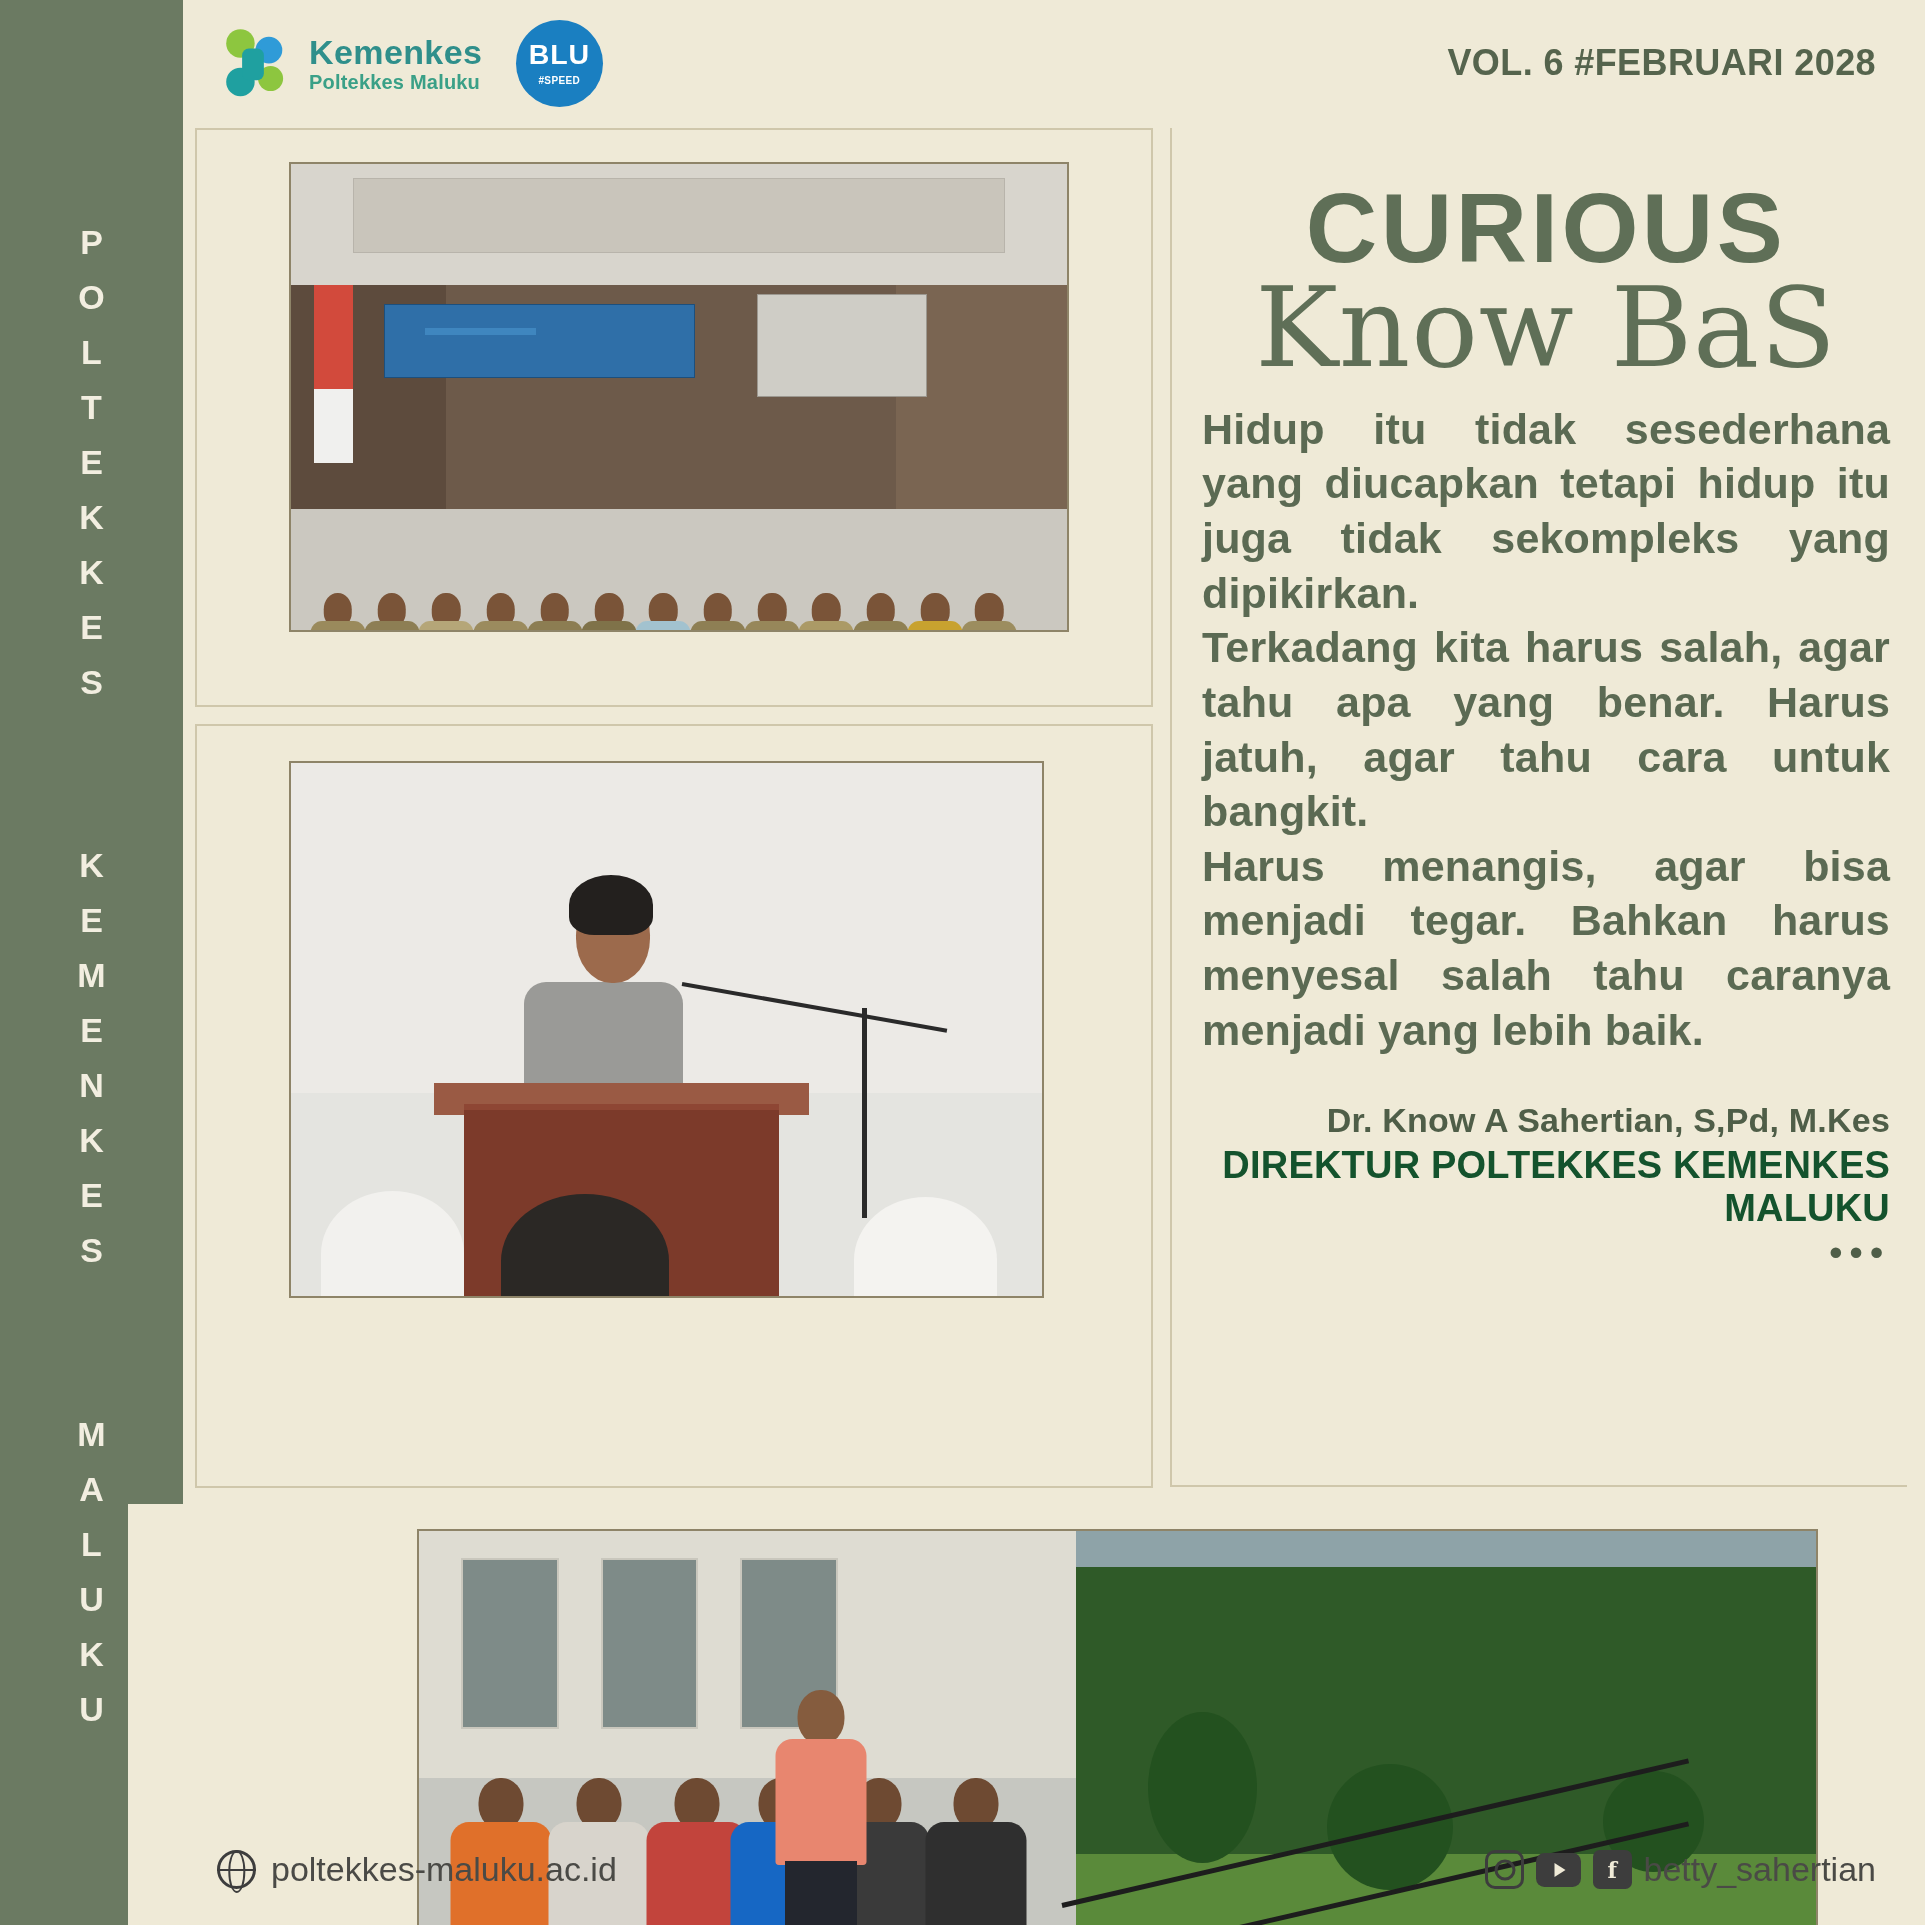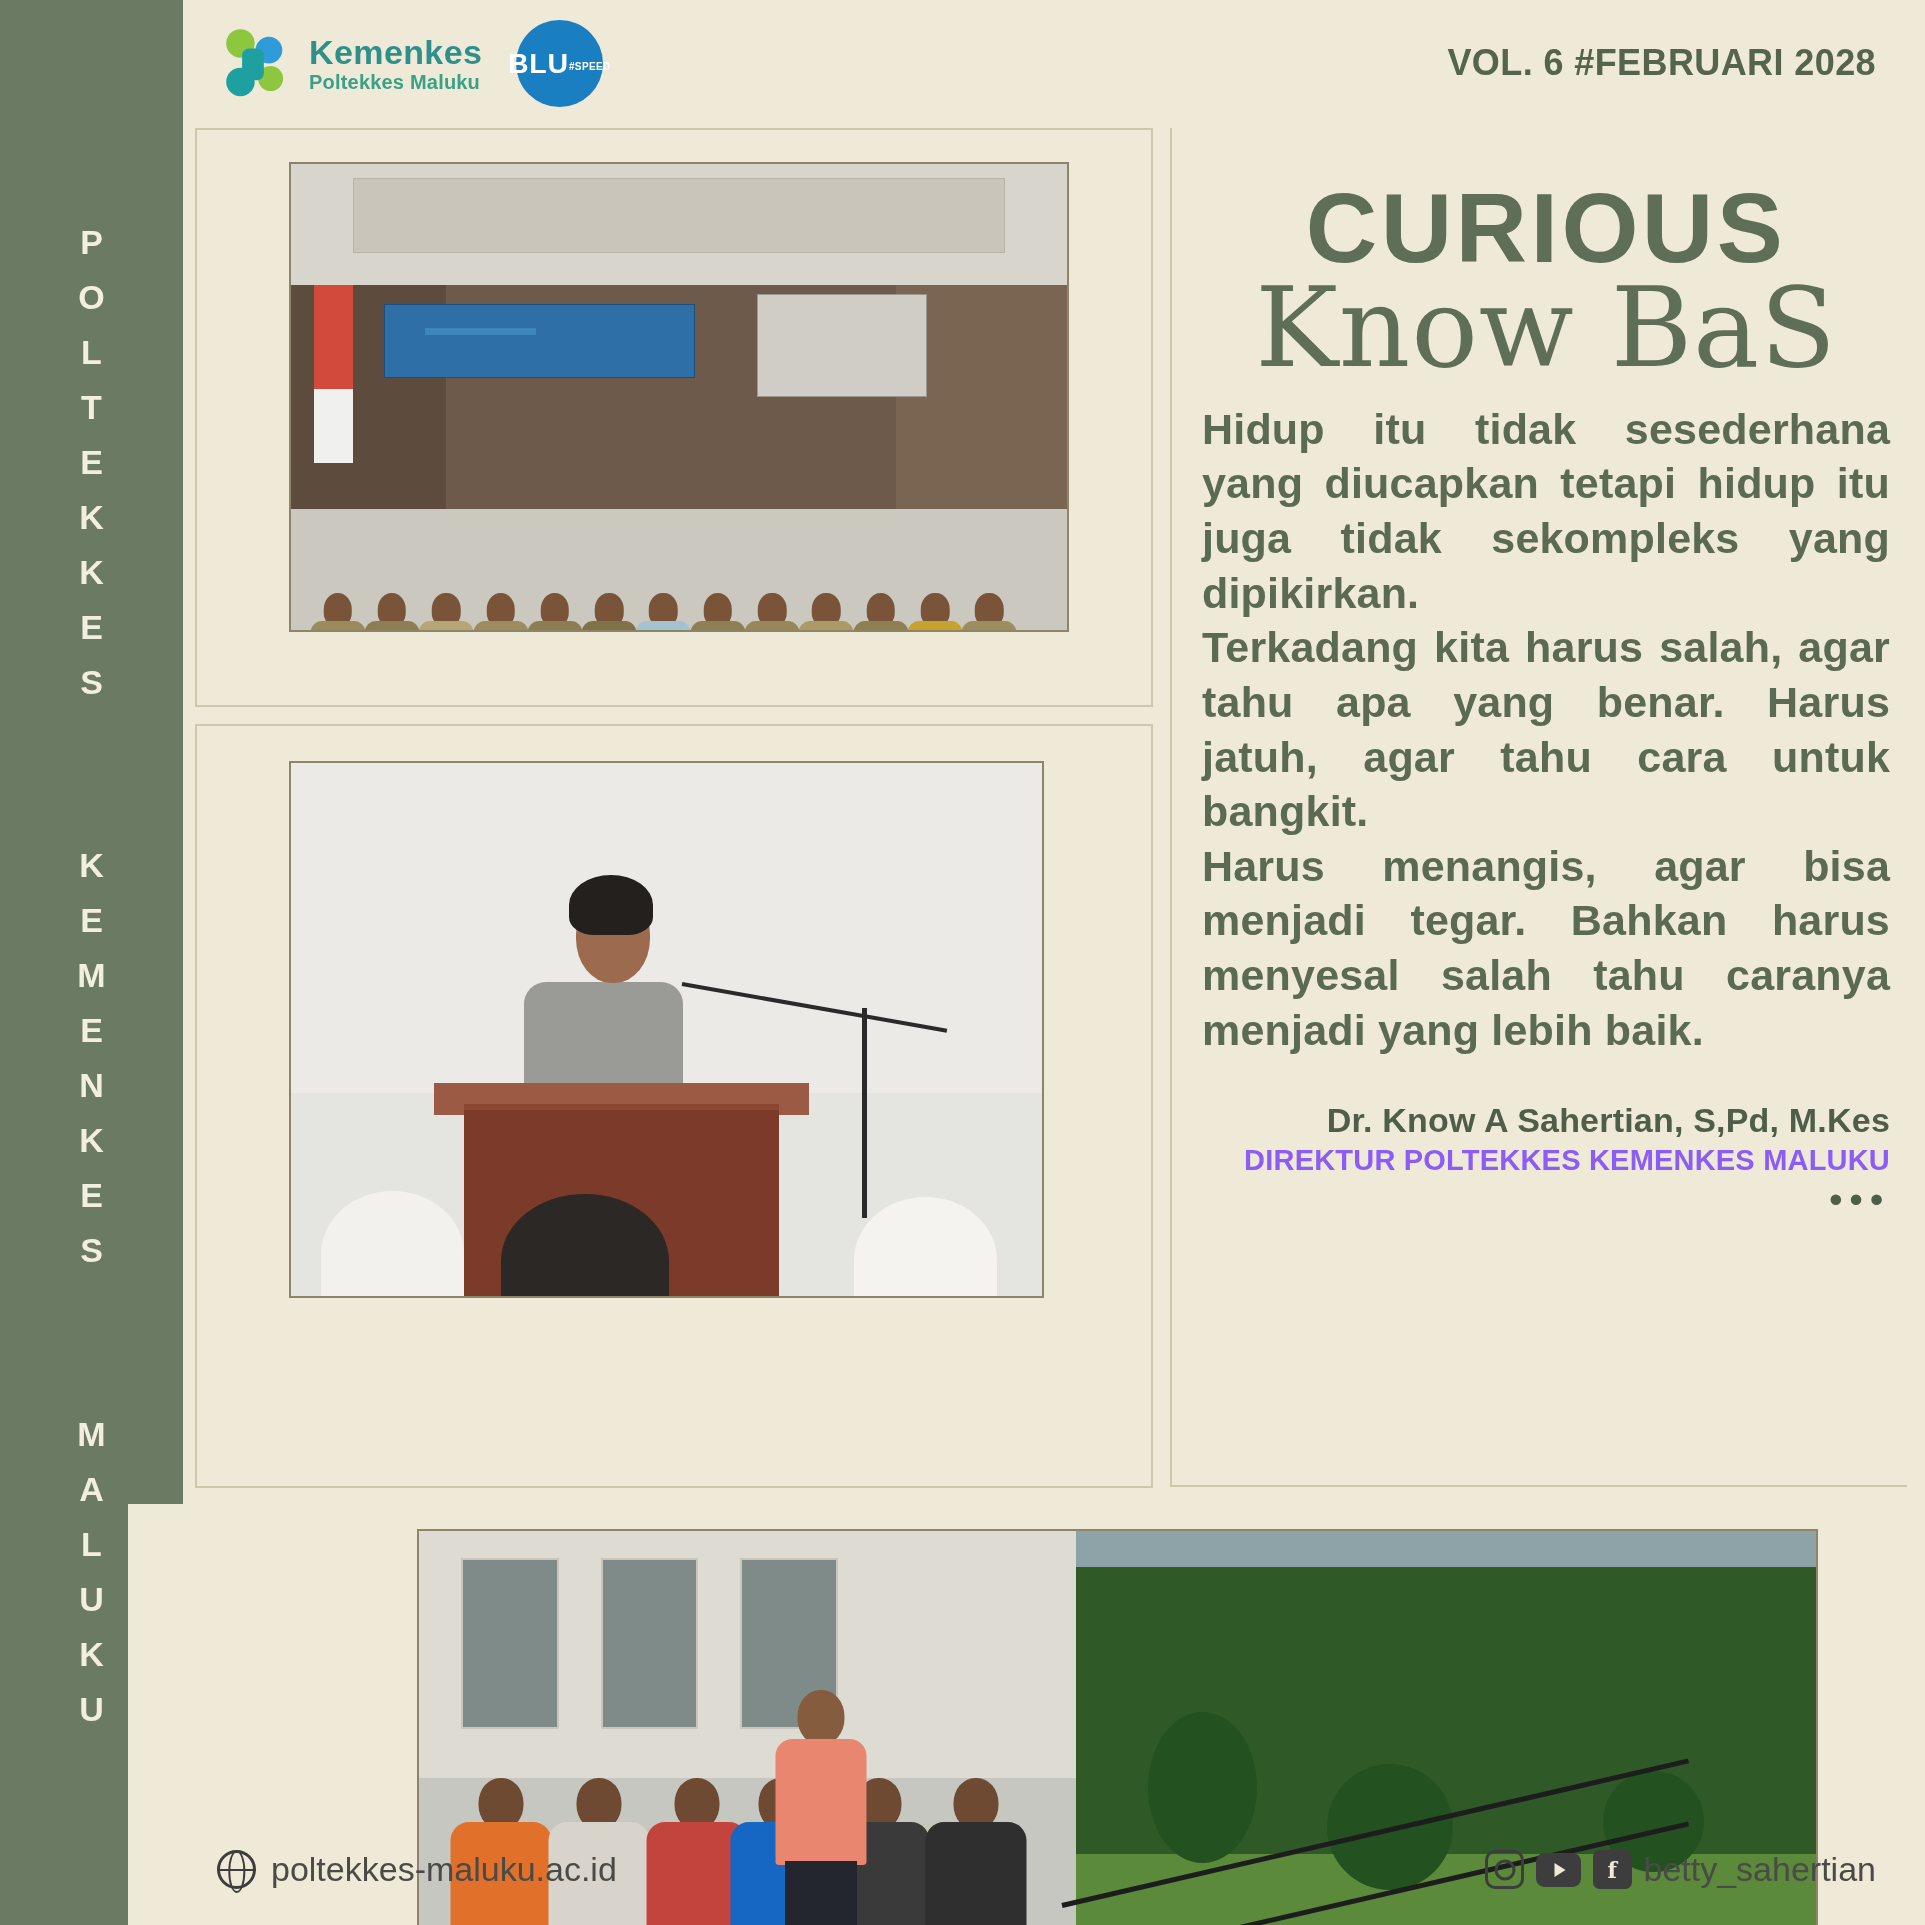--- a/index.html
+++ b/index.html
@@ -64,21 +64,21 @@
     font-size: 34px; font-weight: 700; color: #2f8f8b; letter-spacing: 0.4px;
   }
   .logo-text .l2 {
     font-size: 20px; font-weight: 700; color: #3aa087; letter-spacing: 0.2px;
   }
   .blu-badge {
     margin-left: 18.5px;
     width: 87px; height: 87px;
     border-radius: 50%;
     background: #1a7fc1;
-    display: flex; flex-direction: row;
+    display: flex; flex-direction: column;
     align-items: center; justify-content: center;
     color: #fff;
   }
   .blu-badge .b1 { font-size: 28.5px; font-weight: 700; letter-spacing: 0.8px; line-height: 1; }
   .blu-badge .b2 { font-size: 10px; font-weight: 700; letter-spacing: 0.4px; margin-top: 7px; }
   .vol-label {
     margin-left: auto;
     font-size: 36px;
     font-weight: 700;
     color: #55644d;
@@ -218,21 +218,21 @@
   }
   .quote p { margin: 0; }
   .attrib {
     margin-top: 44px;
     text-align: right;
   }
   .attrib .name {
     font-size: 34px; font-weight: 700; color: #4f5e48; letter-spacing:0.2px;
   }
   .attrib .role {
-    font-size: 29px; font-weight: 700; color: #8b5cf6; letter-spacing:0.2px; margin-top: 3.4px;
+    font-size: 38px; font-weight: 700; color: #14532d; letter-spacing:0.2px; margin-top: 3.4px;
   }
   .dots {
     margin-top: 11.7px;
     font-size: 39px;
     color: #4f5e48;
     letter-spacing: 6.7px;
     line-height: .6;
   }
 
   

